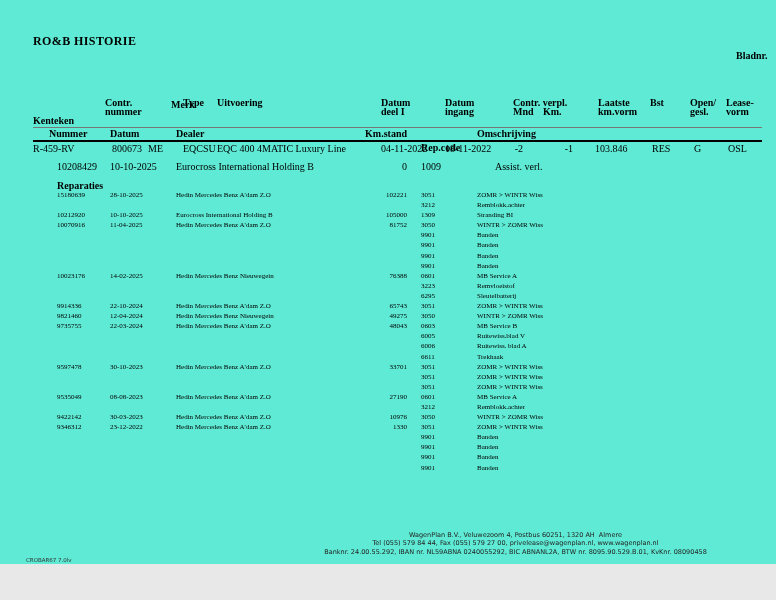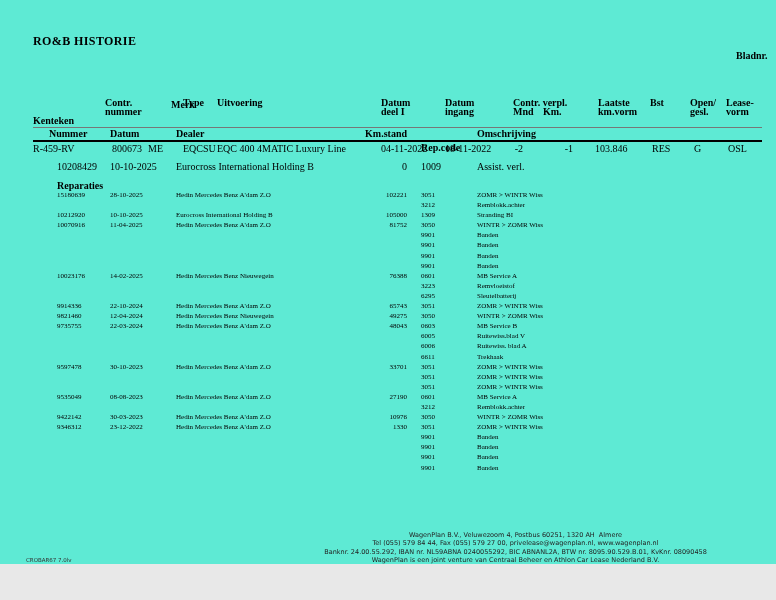--- a/index.html
+++ b/index.html
@@ -89,21 +89,21 @@
     <div class="abs-cell" style="left:694px; top:144px;">G</div>
     <div class="abs-cell" style="left:728px; top:144px;">OSL</div>
   </div>
 
   <div>
     <div class="abs-cell c-nummer" style="top:162px;">10208429</div>
     <div class="abs-cell c-datum" style="top:162px;">10-10-2025</div>
     <div class="abs-cell c-dealer" style="top:162px;">Eurocross International Holding B</div>
     <div class="abs-cell c-km" style="top:162px;">0</div>
     <div class="abs-cell c-code" style="top:162px;">1009</div>
-    <div class="abs-cell c-oms" style="top:162px;">Assist. verl.</div>
+    <div class="abs-cell c-oms" style="top:162px;margin-left:18px;">Assist. verl.</div>
   </div>
 
   <div class="t hdr" style="left:57px; top:181px;">Reparaties</div>
   <div id="repairs">
       <div class="rline">
         <span class="cell c-nummer">15180639</span>
         <span class="cell c-datum">28-10-2025</span>
         <span class="cell c-dealer">Hedin Mercedes Benz A'dam Z.O</span>
         <span class="cell c-km">102221</span>
         <span class="cell c-code">3051</span>
@@ -256,17 +256,16 @@
       <div class="rline">
         <span class="cell c-code">9901</span>
         <span class="cell c-oms">Banden</span>
       </div>
     </div>
 
   <div class="footer">
     <div>WagenPlan B.V., Veluwezoom 4, Postbus 60251, 1320 AH  Almere</div>
     <div>Tel (055) 579 84 44, Fax (055) 579 27 00, privelease@wagenplan.nl, www.wagenplan.nl</div>
     <div>Banknr. 24.00.55.292, IBAN nr. NL59ABNA 0240055292, BIC ABNANL2A, BTW nr. 8095.90.529.B.01, KvKnr. 08090458</div>
-    <div>WagenPlan is een joint venture van Centraal Beheer en Athlon Car Lease Nederland B.V.</div>
   </div>
   <div class="t program" style="left:26px; top:557px;">CROBAR67 7.0lv</div>
 
 </div>
 
 </body></html>

